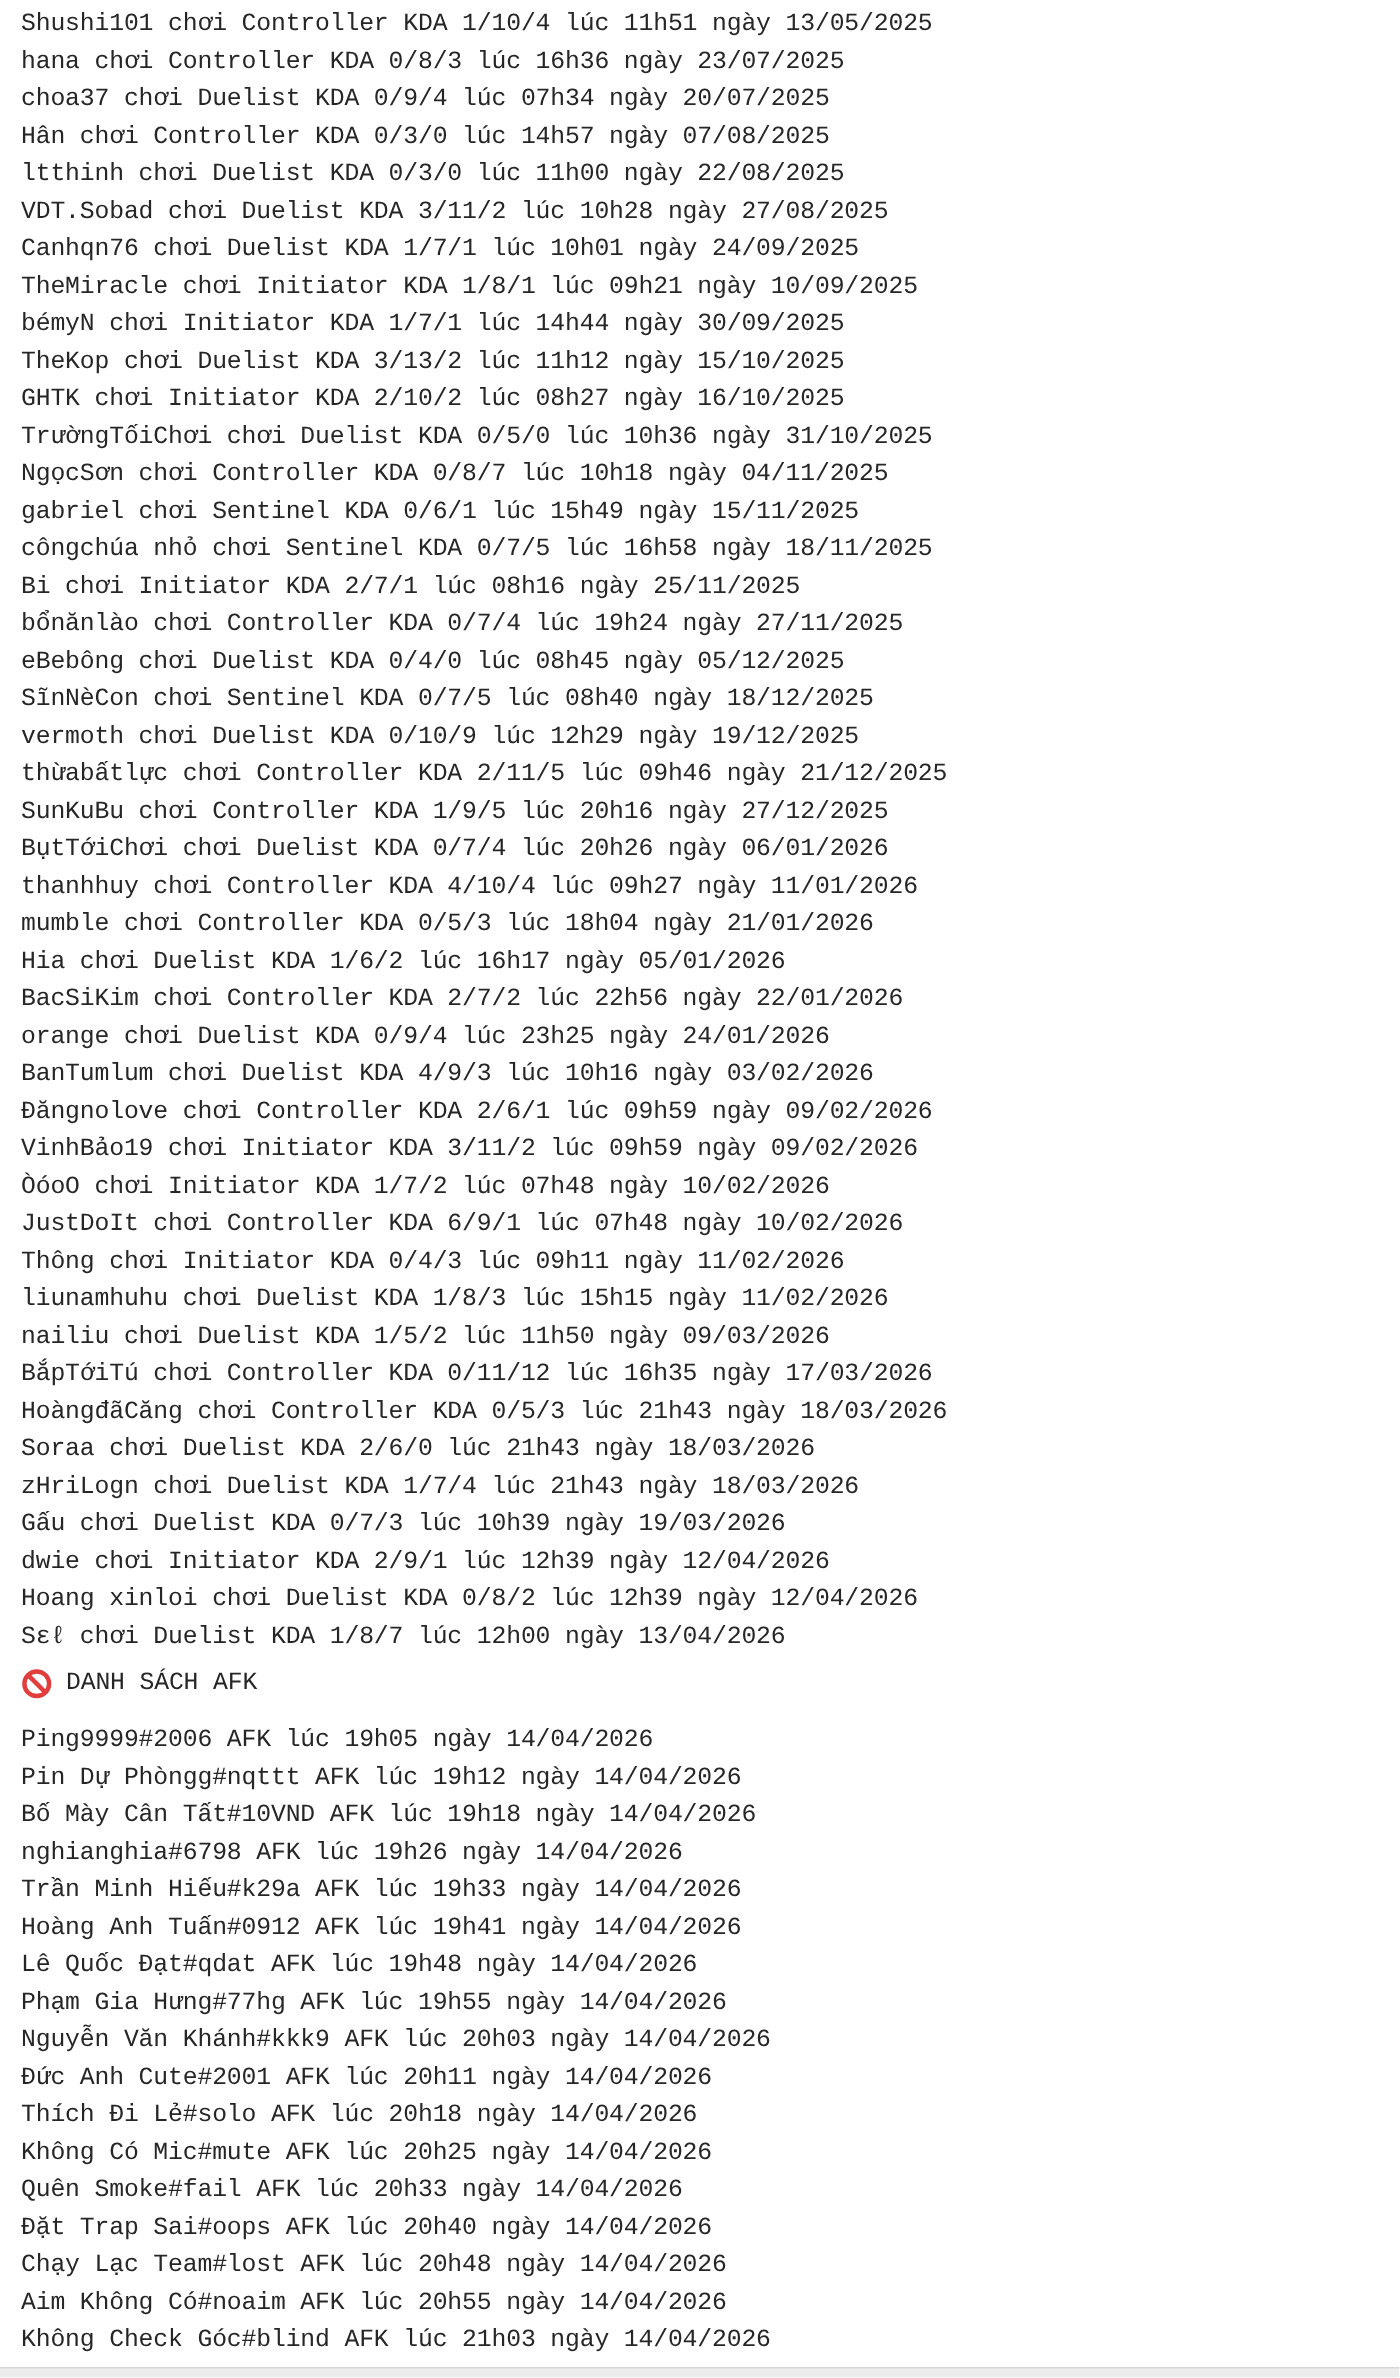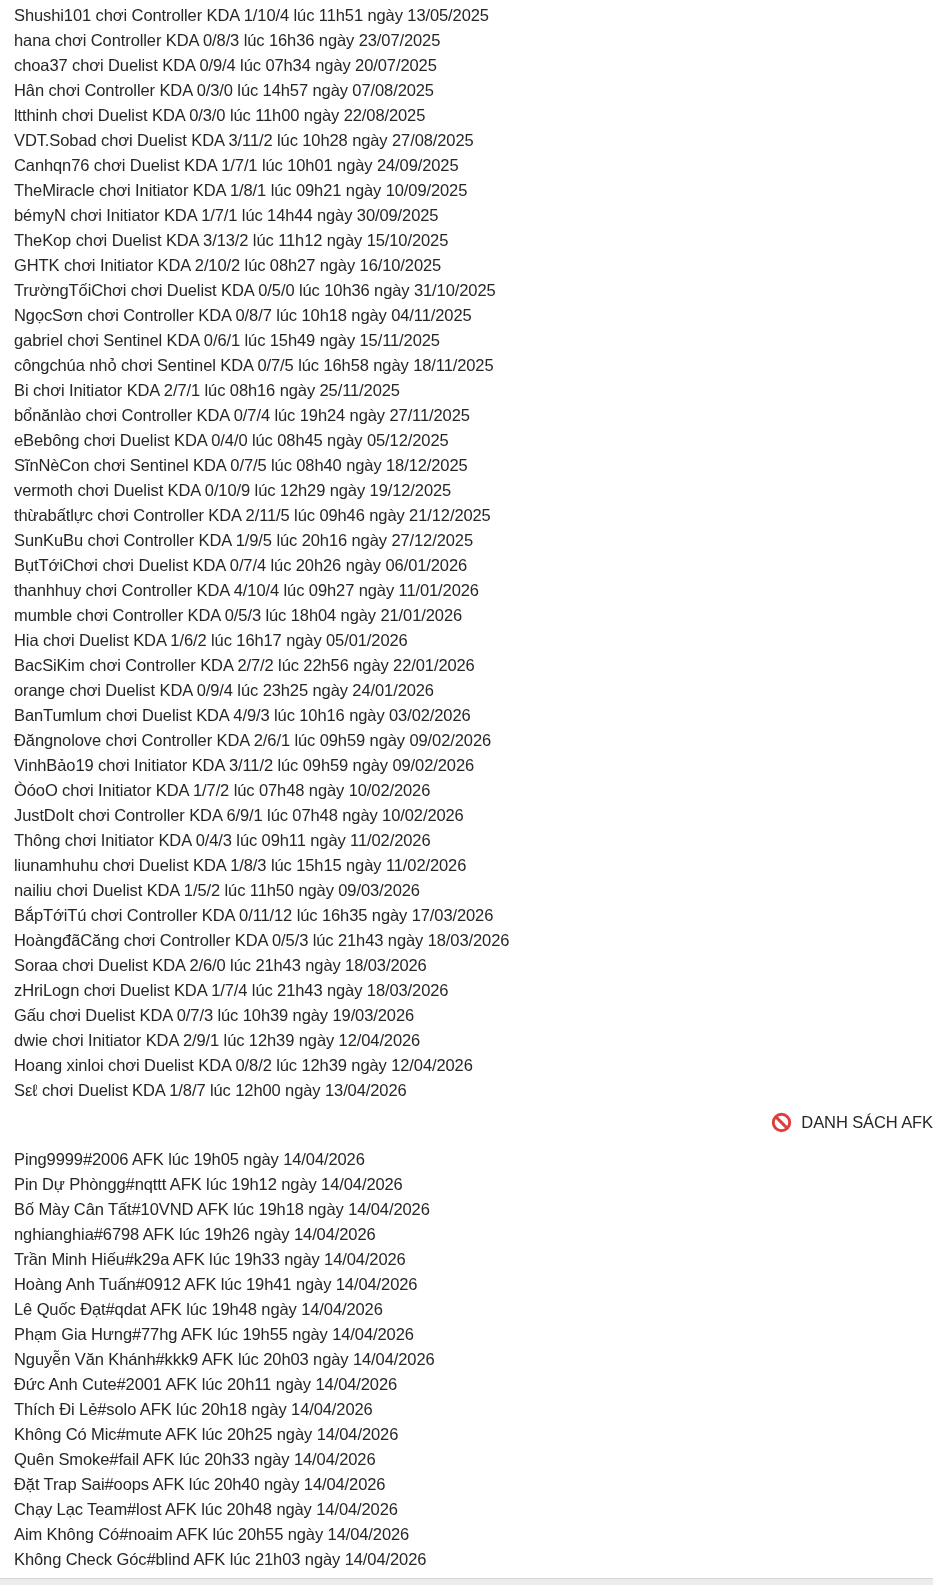--- a/index.html
+++ b/index.html
@@ -3,39 +3,38 @@
 <meta charset="utf-8">
 <style>
   html, body { margin: 0; padding: 0; }
   body { background: #ffffff; }
   .page {
     position: relative;
     width: 933px;
     height: 1585px;
     background: #ffffff;
     overflow: hidden;
-    font-family: Liberation Sans, sans-serif;
+    font-family: Liberation Mono, monospace;
     color: #262626;
   }
   .log {
     padding: 3px 10px 0 14px;
   }
   .line {
     font-size: 16.5px;
     line-height: 25px;
     white-space: nowrap;
     letter-spacing: -0.1px;
   }
   .afk-header {
     display: flex;
     align-items: center;
     gap: 9px;
     margin: 7px 0 13px 14px;
     height: 24px;
-    justify-content: flex-end;
   }
   .afk-header .title {
     font-size: 16.5px;
     line-height: 24px;
     letter-spacing: -0.1px;
   }
   .no-entry {
     width: 21px;
     height: 21px;
     flex: 0 0 auto;

